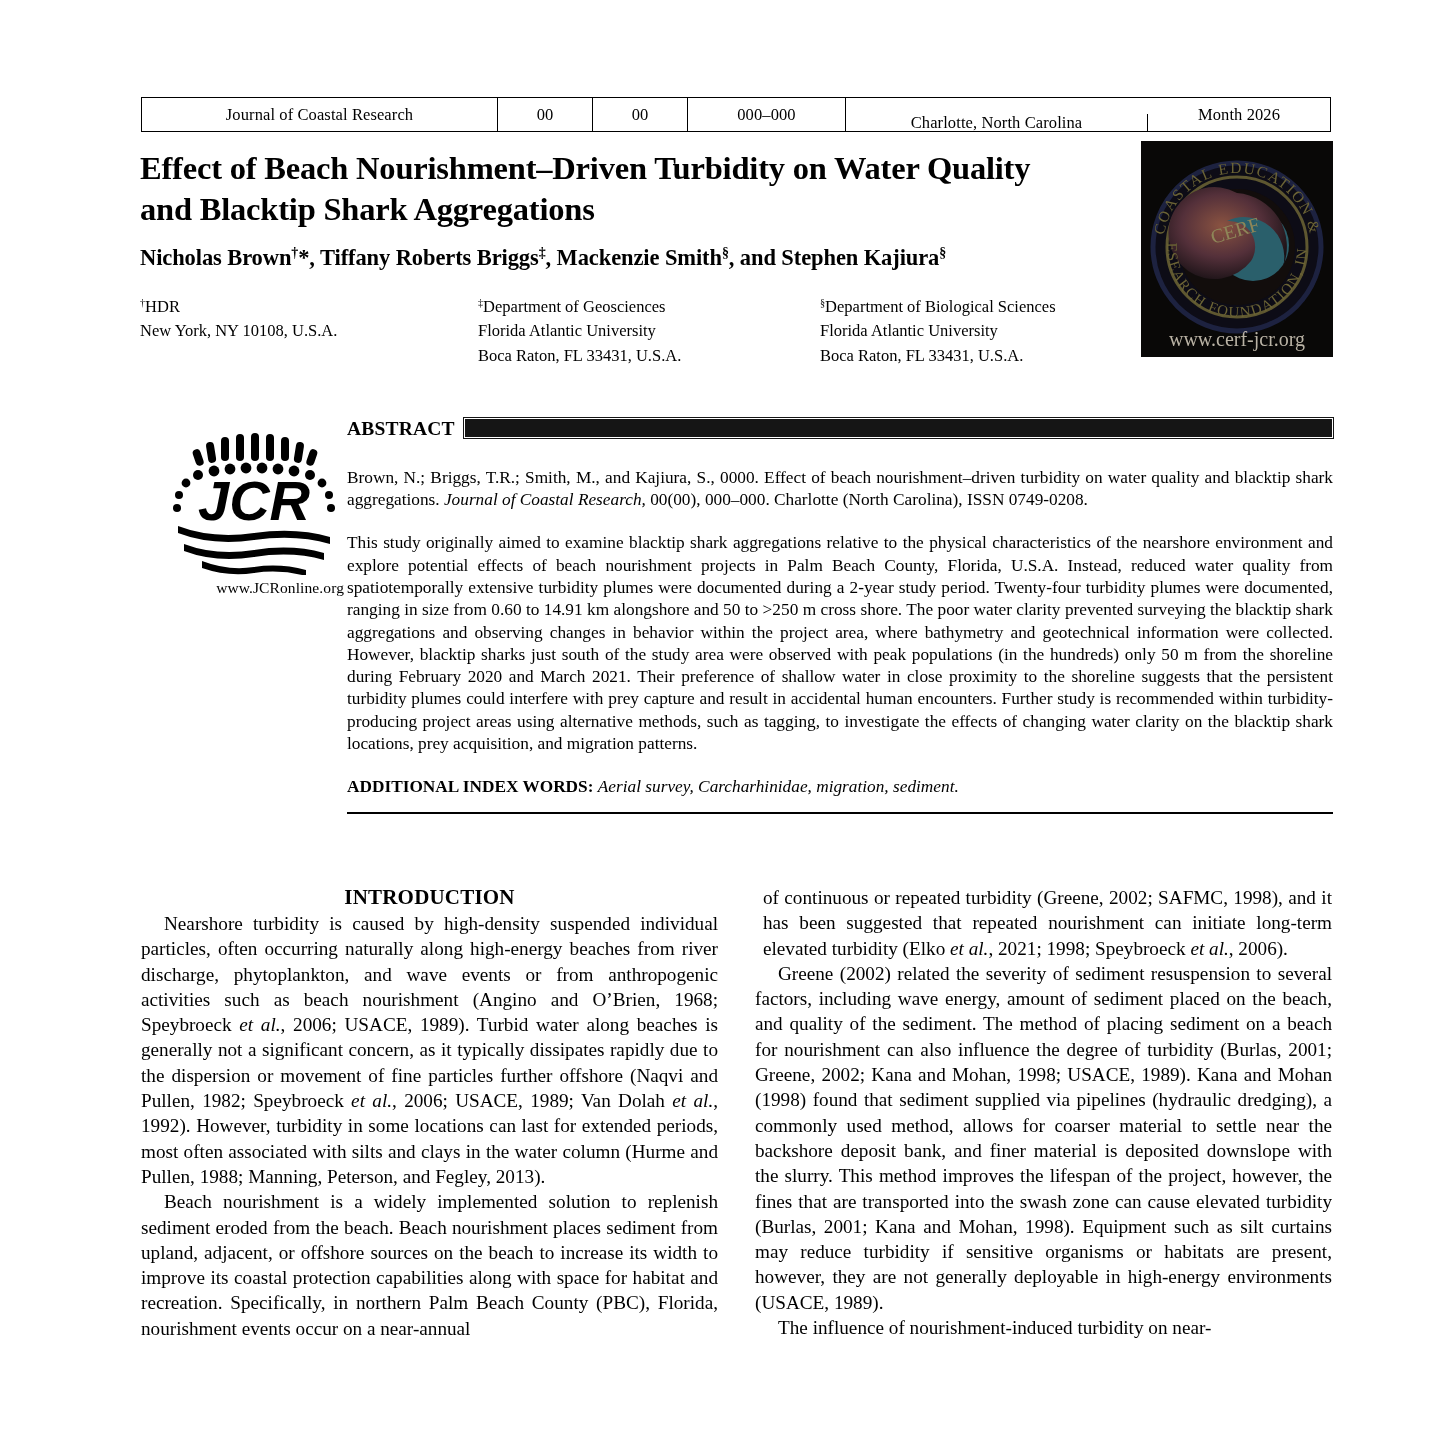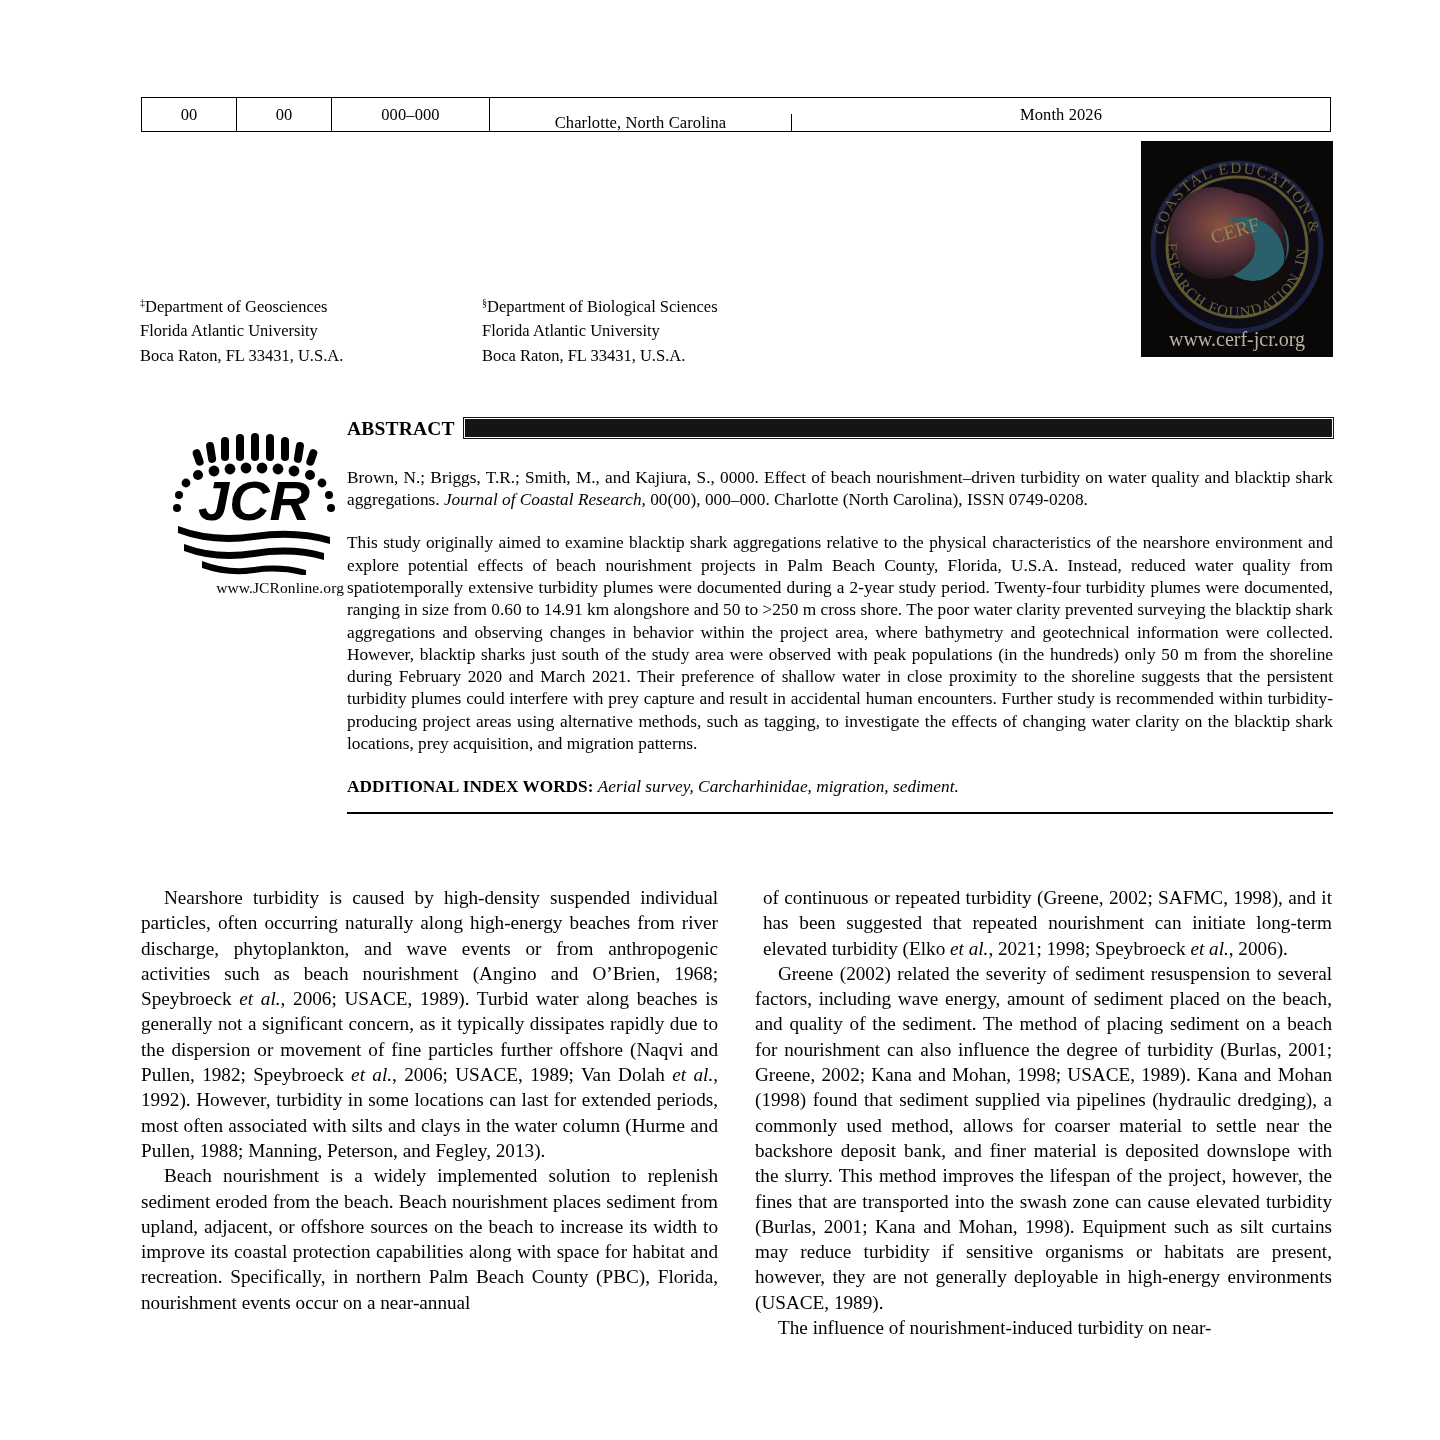--- a/index.html
+++ b/index.html
@@ -189,29 +189,36 @@
   }
   .col p.noindent { text-indent: 0; margin-left: 8px; }
   .col p i { font-style: italic; }
 </style>
 </head>
 <body>
 
 <div class="page">
 
   <div class="headstrip">
+    <div class="cell hs-journal">Journal of Coastal Research</div>
     <div class="cell hs-vol">00</div>
     <div class="cell hs-iss">00</div>
     <div class="cell hs-pages">000–000</div>
     <div class="cell hs-place">Charlotte, North Carolina</div>
     <div class="cell hs-date">Month 2026</div>
   </div>
 
+  <div class="titlewrap">
+    <h1 class="title">Effect of Beach Nourishment–Driven Turbidity on Water Quality and Blacktip Shark Aggregations</h1>
+    <div class="authors">Nicholas Brown<sup>†</sup>*, Tiffany Roberts Briggs<sup>‡</sup>, Mackenzie Smith<sup>§</sup>, and Stephen Kajiura<sup>§</sup></div>
+  </div>
 
   <div class="affils">
+    <div class="affil affil-1"><sup>†</sup><span>HDR
+New York, NY 10108, U.S.A.</span></div>
     <div class="affil affil-2"><sup>‡</sup><span>Department of Geosciences
 Florida Atlantic University
 Boca Raton, FL 33431, U.S.A.</span></div>
     <div class="affil affil-3"><sup>§</sup><span>Department of Biological Sciences
 Florida Atlantic University
 Boca Raton, FL 33431, U.S.A.</span></div>
   </div>
 
   <div class="seal">
     <svg width="192" height="216" viewBox="0 0 192 216">
@@ -298,20 +305,21 @@
     <div class="indexwords">
       <span class="iw-label">ADDITIONAL INDEX WORDS:</span>
       <span class="iw-terms">Aerial survey, Carcharhinidae, migration, sediment.</span>
     </div>
 
     <div class="abs-rule"></div>
   </div>
 
   <div class="columns">
     <div class="col">
+      <h2 class="sect">INTRODUCTION</h2>
       <p>Nearshore turbidity is caused by high-density suspended individual particles, often occurring naturally along high-energy beaches from river discharge, phytoplankton, and wave events or from anthropogenic activities such as beach nourishment (Angino and O’Brien, 1968; Speybroeck <i>et al.</i>, 2006; USACE, 1989). Turbid water along beaches is generally not a significant concern, as it typically dissipates rapidly due to the dispersion or movement of fine particles further offshore (Naqvi and Pullen, 1982; Speybroeck <i>et al.</i>, 2006; USACE, 1989; Van Dolah <i>et al.</i>, 1992). However, turbidity in some locations can last for extended periods, most often associated with silts and clays in the water column (Hurme and Pullen, 1988; Manning, Peterson, and Fegley, 2013).</p>
       <p>Beach nourishment is a widely implemented solution to replenish sediment eroded from the beach. Beach nourishment places sediment from upland, adjacent, or offshore sources on the beach to increase its width to improve its coastal protection capabilities along with space for habitat and recreation. Specifically, in northern Palm Beach County (PBC), Florida, nourishment events occur on a near-annual</p>
     </div>
     <div class="col">
       <p class="noindent">of continuous or repeated turbidity (Greene, 2002; SAFMC, 1998), and it has been suggested that repeated nourishment can initiate long-term elevated turbidity (Elko <i>et al.</i>, 2021; 1998; Speybroeck <i>et al.</i>, 2006).</p>
       <p>Greene (2002) related the severity of sediment resuspension to several factors, including wave energy, amount of sediment placed on the beach, and quality of the sediment. The method of placing sediment on a beach for nourishment can also influence the degree of turbidity (Burlas, 2001; Greene, 2002; Kana and Mohan, 1998; USACE, 1989). Kana and Mohan (1998) found that sediment supplied via pipelines (hydraulic dredging), a commonly used method, allows for coarser material to settle near the backshore deposit bank, and finer material is deposited downslope with the slurry. This method improves the lifespan of the project, however, the fines that are transported into the swash zone can cause elevated turbidity (Burlas, 2001; Kana and Mohan, 1998). Equipment such as silt curtains may reduce turbidity if sensitive organisms or habitats are present, however, they are not generally deployable in high-energy environments (USACE, 1989).</p>
       <p>The influence of nourishment-induced turbidity on near-</p>
     </div>
   </div>
 

